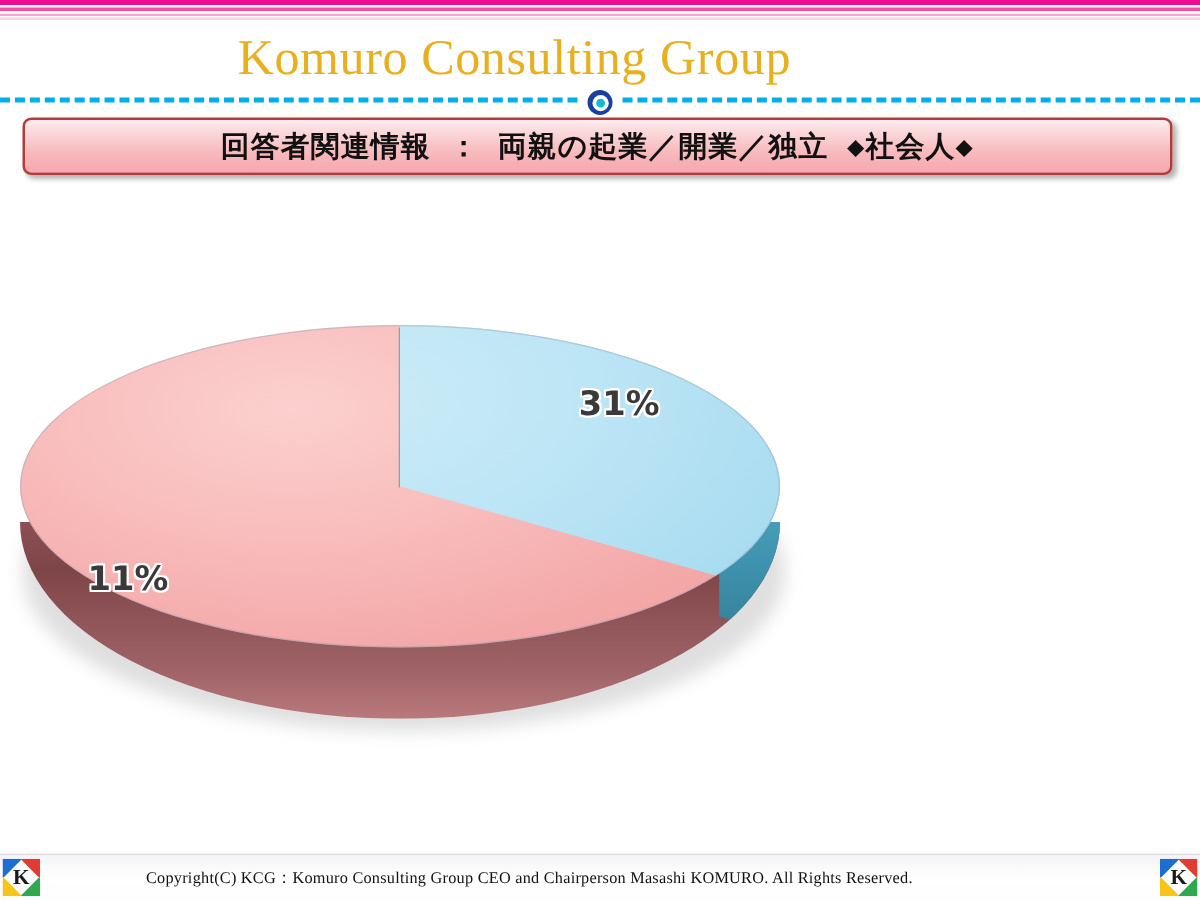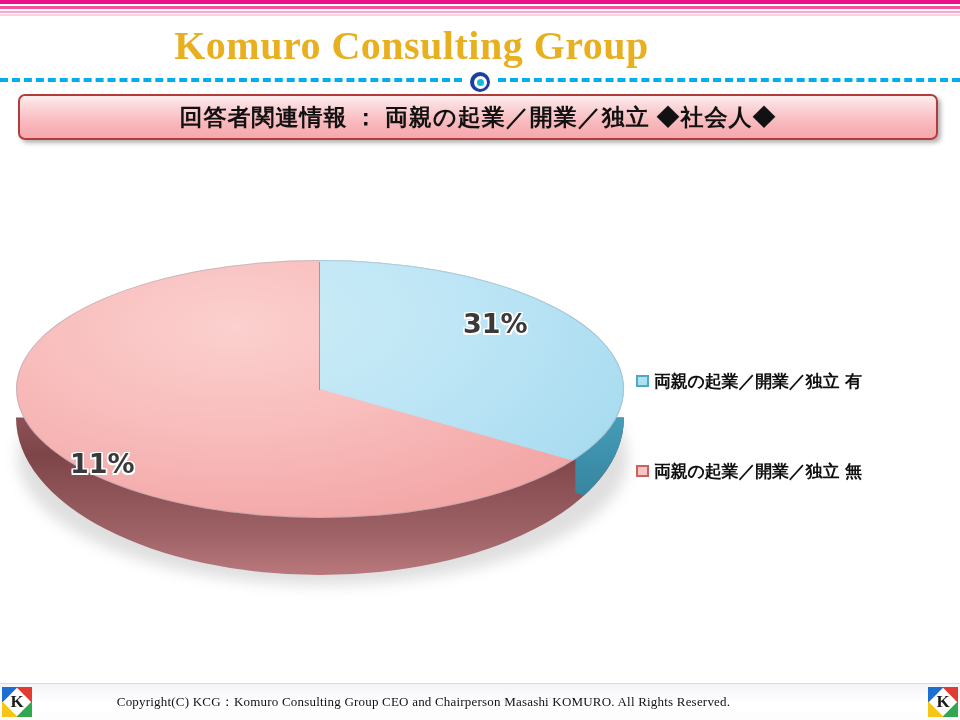--- a/index.html
+++ b/index.html
@@ -32,21 +32,21 @@
   .s7 { top: 14px; height: 2px; background: #FBD2E4; }
 
   
   .title {
     position: absolute;
     top: 22px; left: 0;
     width: 823px;
     text-align: center;
     font-family: "Liberation Serif", "DejaVu Serif", serif;
     font-size: 40px;
-    font-weight: 700;
+    font-weight: 400;
     color: #E8AF1E;
     letter-spacing: 0.5px;
     white-space: nowrap;
   }
 
   
   .rule-wrap {
     position: absolute;
     top: 72px; left: 0;
     width: 960px;
@@ -93,21 +93,21 @@
     border: 2px solid #B23B3B;
     border-radius: 7px;
     background: linear-gradient(to bottom, #FDEDEF 0%, #FBDCDE 18%, #F8B9BD 62%, #F5A8AD 100%);
     box-shadow: 3px 3px 4px rgba(120,120,120,0.55);
     box-sizing: border-box;
     display: flex;
     align-items: center;
     justify-content: center;
   }
   .banner-text {
-    font-family: Liberation Serif, serif;
+    font-family: Liberation Mono, monospace;
     font-size: 23px;
     font-weight: 700;
     color: #111111;
     white-space: nowrap;
     letter-spacing: 1px;
   }
 
   
   .chart-area {
     position: absolute;
@@ -314,30 +314,20 @@
     <div class="pie-side-cyan"></div>
     <div class="pie-top"></div>
     <div class="pie-slice-cyan"></div>
     <div class="pie-outline"></div>
     <div class="pie-divider-v"></div>
 
     <div class="pct pct-a">31%</div>
     <div class="pct pct-b">11%</div>
   </div>
 
-  <div class="legend">
-    <div class="legend-row">
-      <span class="legend-swatch sw-cyan"></span>
-      <span class="legend-label">両親の起業／開業／独立 有</span>
-    </div>
-    <div class="legend-row">
-      <span class="legend-swatch sw-pink"></span>
-      <span class="legend-label">両親の起業／開業／独立 無</span>
-    </div>
-  </div>
 
 </div>
 
 <div class="footer">
   <div class="logo logo-left">
     <div class="q q-tl"></div>
     <div class="q q-tr"></div>
     <div class="q q-bl"></div>
     <div class="q q-br"></div>
     <div class="diamond"></div>

